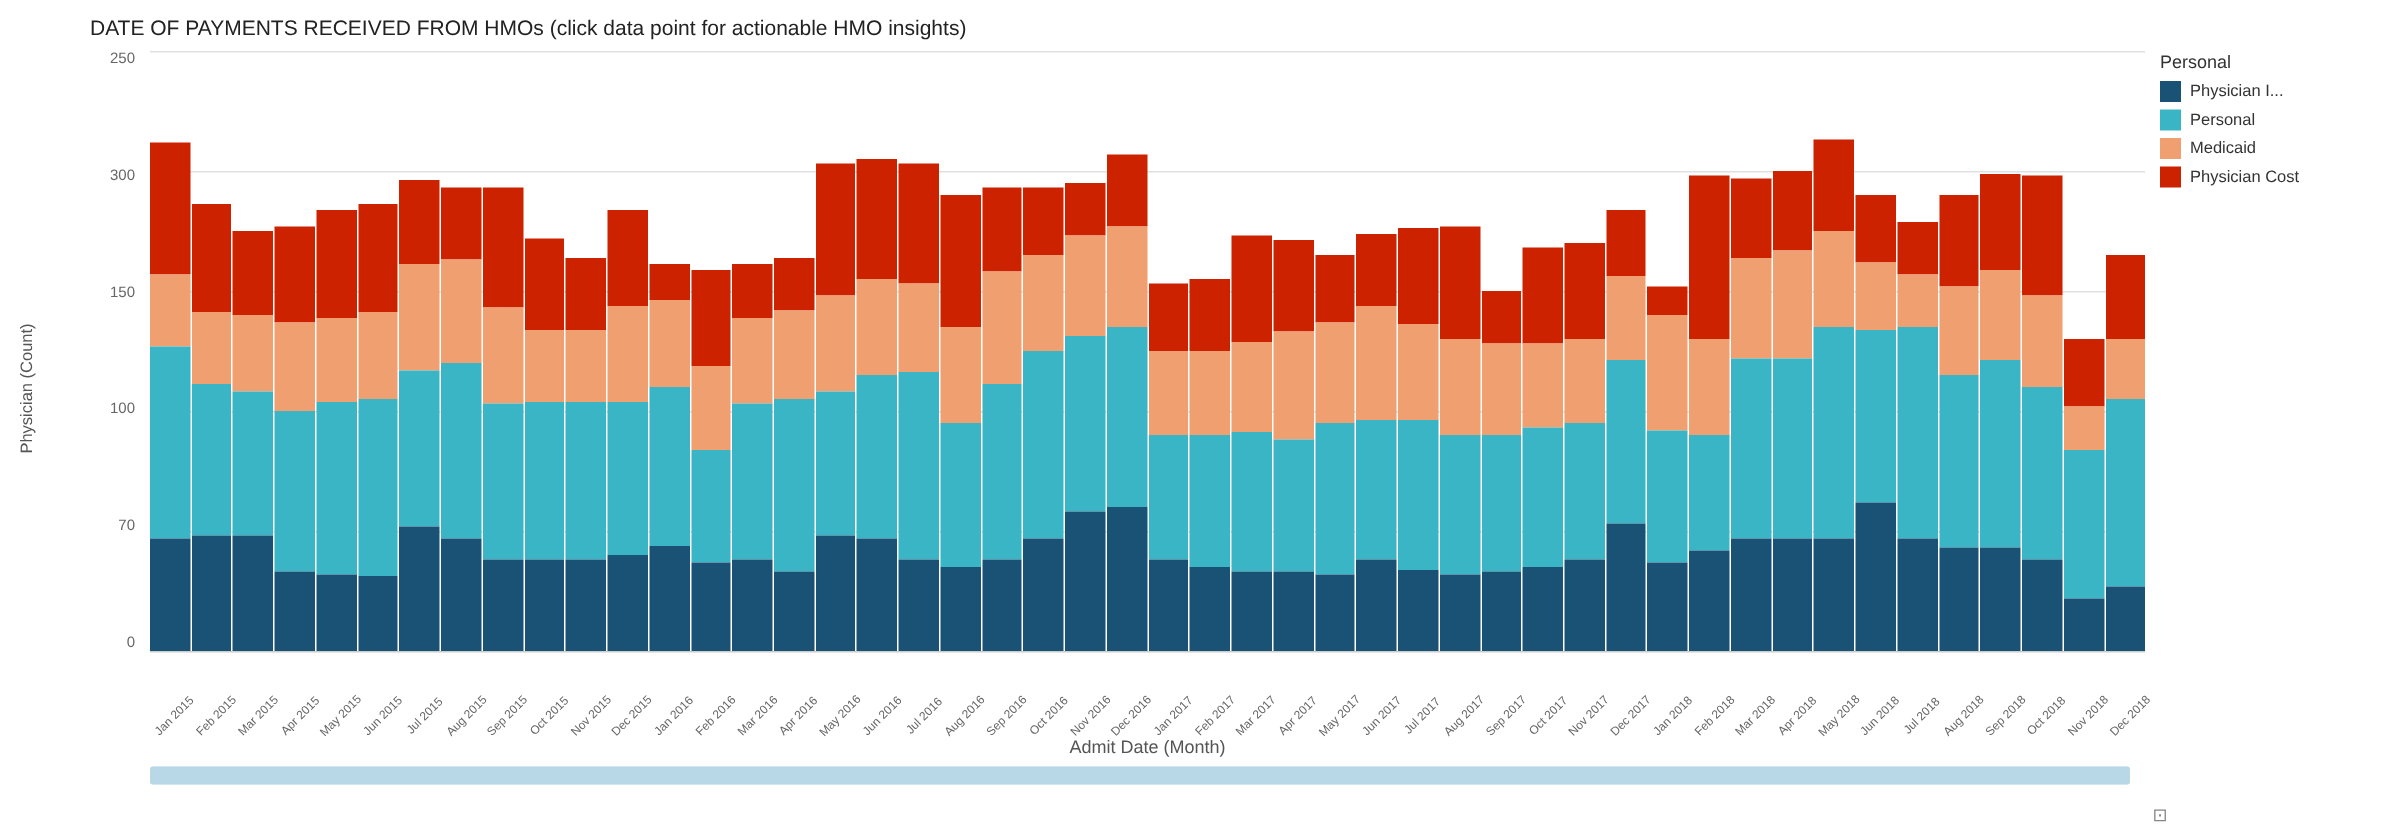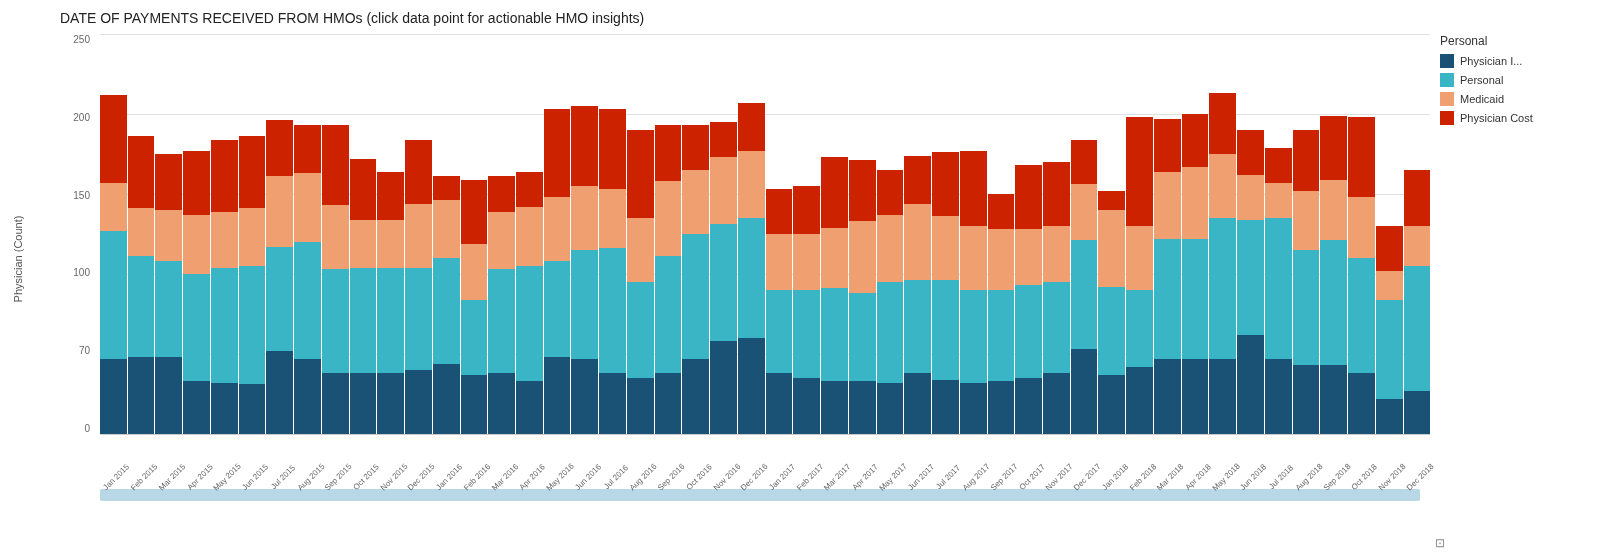--- a/index.html
+++ b/index.html
@@ -32,21 +32,21 @@
 
 <div class="chart-container">
   <div class="chart-title">DATE OF PAYMENTS RECEIVED FROM HMOs (click data point for actionable HMO insights)</div>
 
   <div style="position: relative; display: flex;">
 
     <div style="position: absolute; left: -48px; top: 50%; writing-mode: vertical-rl; transform: rotate(180deg) translateY(50%); font-size: 11px; color: #555; white-space: nowrap;">Physician (Count)</div>
 
     <div style="display: flex; flex-direction: column; justify-content: space-between; width: 35px; height: 400px; text-align: right; padding-right: 5px; margin-right: 5px;">
       <div style="font-size: 10px; color: #666;">250</div>
-      <div style="font-size: 10px; color: #666;">200</div>
+      <div style="font-size: 10px; color: #666;">300</div>
       <div style="font-size: 10px; color: #666;">150</div>
       <div style="font-size: 10px; color: #666;">100</div>
       <div style="font-size: 10px; color: #666;">70</div>
       <div style="font-size: 10px; color: #666;">0</div>
     </div>
 
     <div style="position: relative; flex: 1; margin-right: 150px;">
 
       <div style="position: absolute; top: 0; left: 0; right: 0; height: 400px; pointer-events: none;">
         <div style="position: absolute; top: 0; left: 0; right: 0; height: 1px; background: #e0e0e0;"></div>
@@ -512,19 +512,20 @@
             <span style="font-size: 11px; color: rgb(51, 51, 51);">Medicaid</span>
           </div>
           <div style="display: flex; align-items: center; gap: 6px; margin-bottom: 5px;">
             <div style="width: 14px; height: 14px; background: rgb(204, 34, 0); flex-shrink: 0;"></div>
             <span style="font-size: 11px; color: rgb(51, 51, 51);">Physician Cost</span>
           </div>
         </div>
     </div>
   </div>
 
+  <div style="text-align: center; font-size: 12px; color: #555; margin-top: 8px; margin-left: 40px; margin-right: 150px;">Admit Date (Month)</div>
 
   <div style="margin-top: 6px; margin-left: 40px; margin-right: 160px; height: 12px; background: #e0eff5; border-radius: 2px;">
     <div style="width: 100%; height: 100%; background: #b8d8e8; border-radius: 2px;"></div>
   </div>
 
   <div style="position: absolute; bottom: 10px; right: 155px; font-size: 12px; color: #888;">⊡</div>
 </div>
 
 </body></html>

